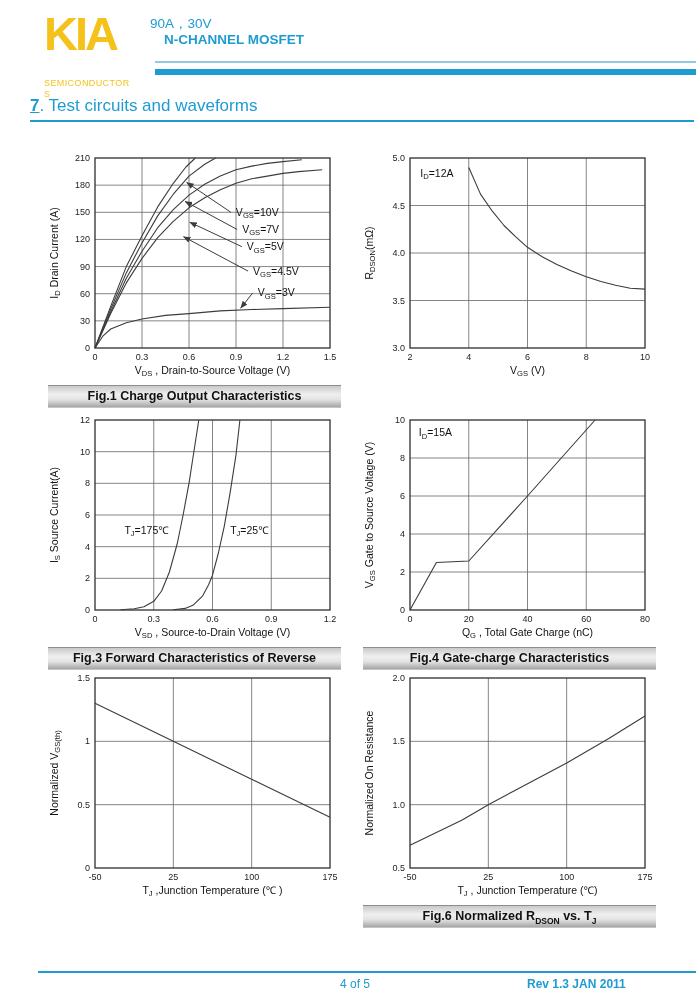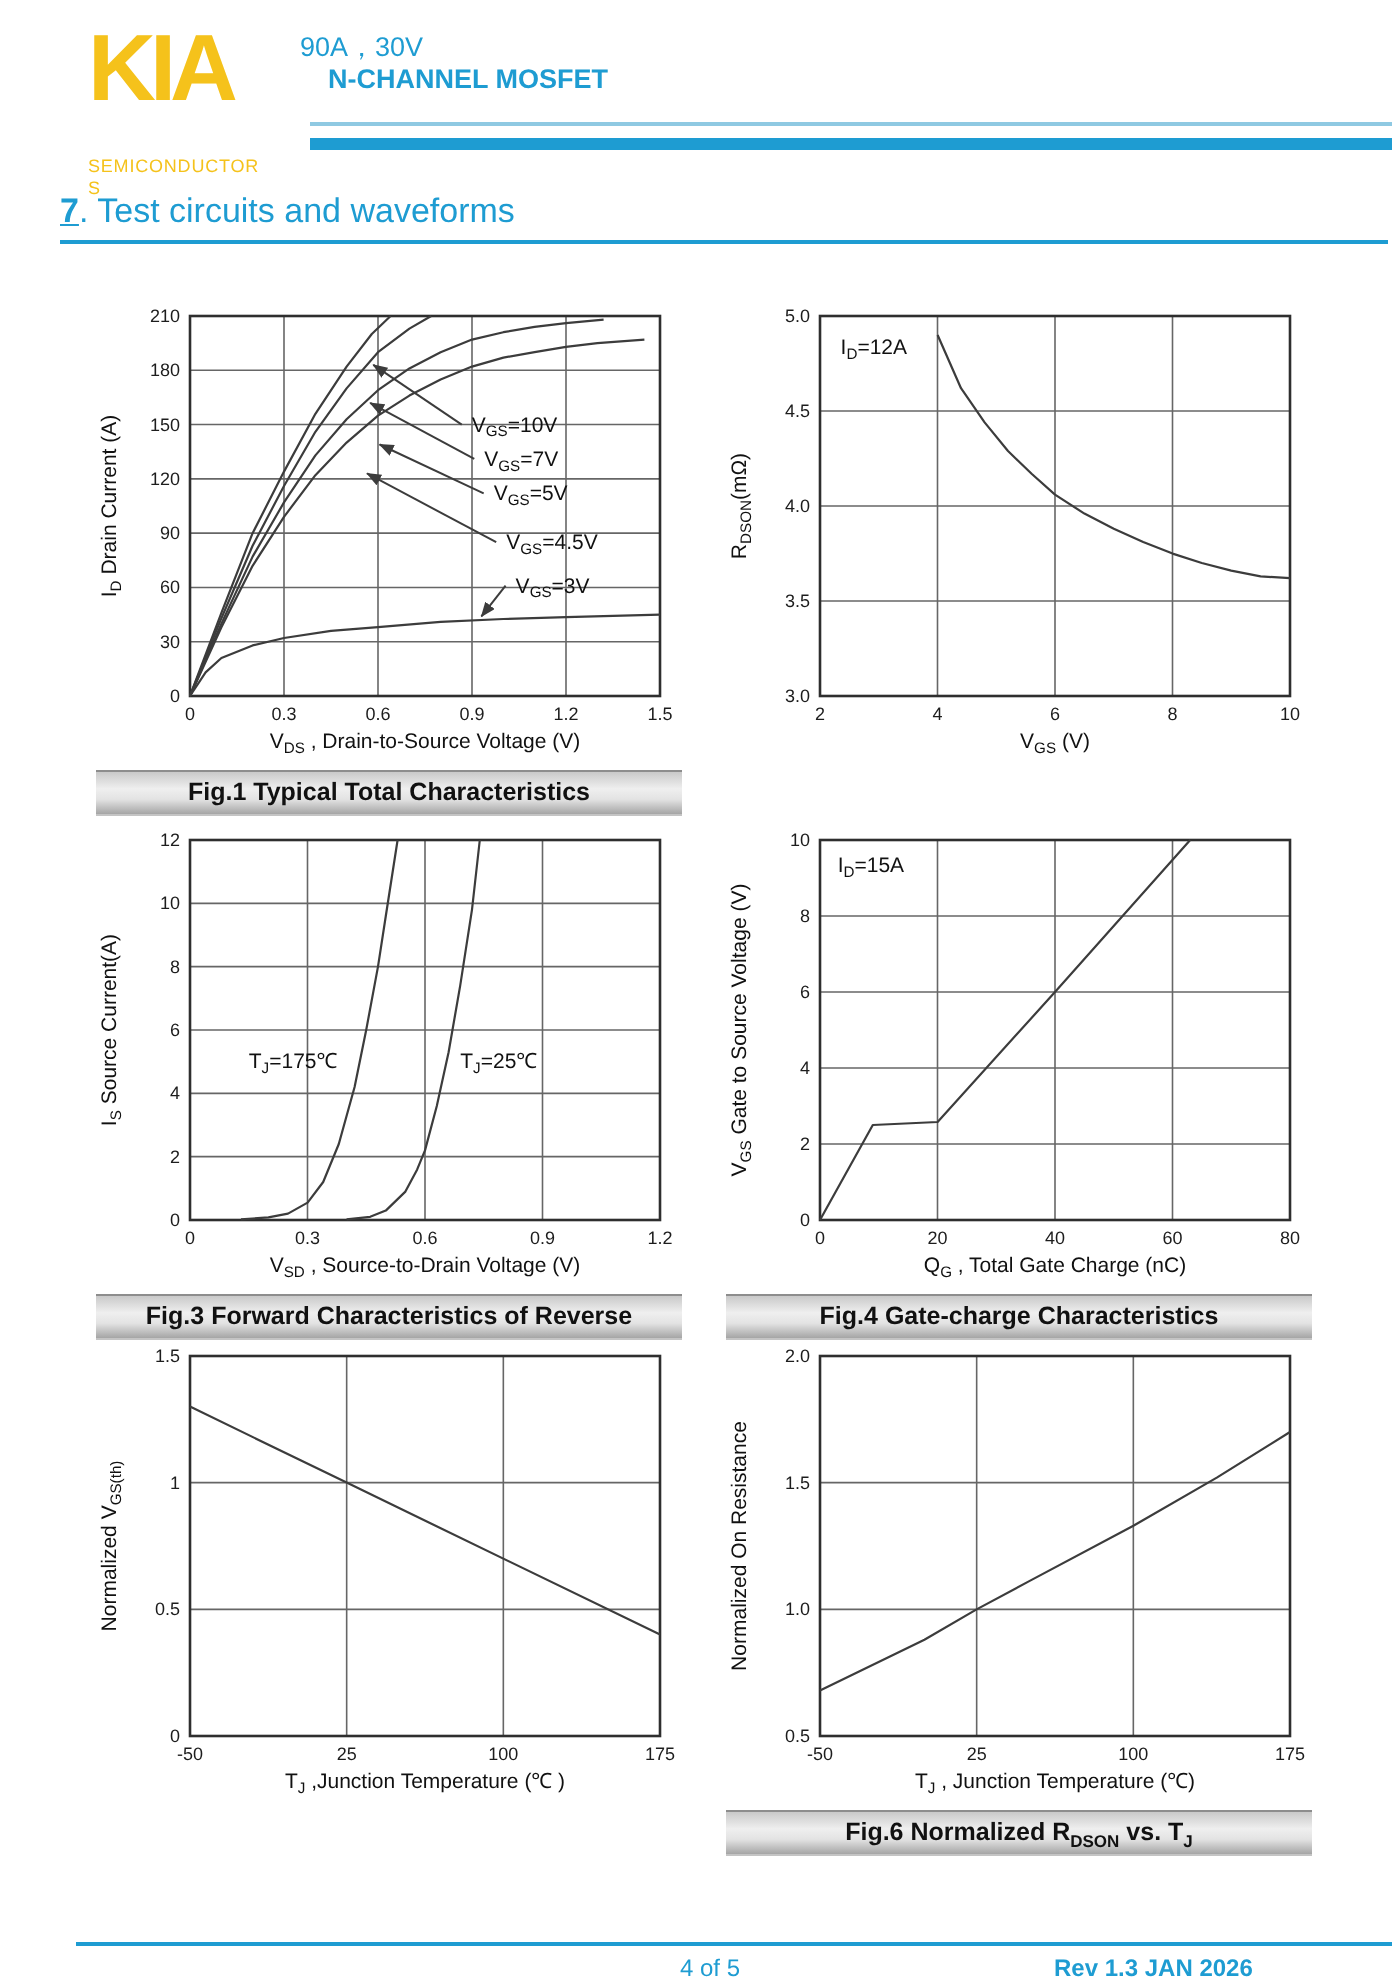--- a/index.html
+++ b/index.html
@@ -95,21 +95,21 @@
         <text x="190.86666666666667" y="69.78571428571428" font-size="10.5" fill="#111"><tspan dy="0">V</tspan><tspan font-size="7.6" dy="2.4">GS</tspan><tspan dy="-2.4">=10V</tspan></text>
         <line x1="192.13333333333335" y1="83.47619047619048" x2="140.08333333333331" y2="55.42857142857143" stroke="#3c3c3c" stroke-width="1" marker-end="url(#fig1-ah)"></line>
         <text x="197.13333333333335" y="86.97619047619048" font-size="10.5" fill="#111"><tspan dy="0">V</tspan><tspan font-size="7.6" dy="2.4">GS</tspan><tspan dy="-2.4">=7V</tspan></text>
         <line x1="196.83333333333331" y1="100.66666666666667" x2="144.78333333333333" y2="76.23809523809524" stroke="#3c3c3c" stroke-width="1" marker-end="url(#fig1-ah)"></line>
         <text x="201.83333333333331" y="104.16666666666667" font-size="10.5" fill="#111"><tspan dy="0">V</tspan><tspan font-size="7.6" dy="2.4">GS</tspan><tspan dy="-2.4">=5V</tspan></text>
         <line x1="203.1" y1="125.09523809523809" x2="138.51666666666665" y2="90.71428571428572" stroke="#3c3c3c" stroke-width="1" marker-end="url(#fig1-ah)"></line>
         <text x="208.1" y="128.59523809523807" font-size="10.5" fill="#111"><tspan dy="0">V</tspan><tspan font-size="7.6" dy="2.4">GS</tspan><tspan dy="-2.4">=4.5V</tspan></text>
         <line x1="207.8" y1="146.80952380952382" x2="195.7" y2="162.19047619047618" stroke="#3c3c3c" stroke-width="1" marker-end="url(#fig1-ah)"></line>
         <text x="212.8" y="150.30952380952382" font-size="10.5" fill="#111"><tspan dy="0">V</tspan><tspan font-size="7.6" dy="2.4">GS</tspan><tspan dy="-2.4">=3V</tspan></text>
       </svg>
-    <figcaption class="caption-bar">Fig.1 Typical Total Characteristics</figcaption>
+    <figcaption class="caption-bar">Fig.1 Charge Output Characteristics</figcaption>
   </figure>
 
   <figure class="fig col-right row-1">
     <svg class="chart" viewBox="0 0 300 237">
         <defs>
           <marker id="fig2-ah" markerWidth="8" markerHeight="6" refX="7" refY="3" orient="auto" markerUnits="userSpaceOnUse">
             <path d="M0,0 L7.5,3 L0,6 Z" fill="#3c3c3c"></path>
           </marker>
         </defs>
         <g stroke="#666666" stroke-width="0.8">
@@ -276,15 +276,15 @@
         </g>
         <text x="167.5" y="228" text-anchor="middle" font-size="10.5" fill="#111"><tspan dy="0">T</tspan><tspan font-size="7.6" dy="2.4">J</tspan><tspan dy="-2.4"> , Junction Temperature (℃)</tspan></text>
         <text text-anchor="middle" font-size="10.5" fill="#111" transform="translate(13 107) rotate(-90)"><tspan dy="0">Normalized On Resistance</tspan></text>
         <path d="M50.0,179.2 L102.2,153.9 L128.3,138.7 L154.4,124.7 L206.7,96.9 L248.4,72.8 L285.0,50.0" fill="none" stroke="#3c3c3c" stroke-width="1.1" stroke-linejoin="round"></path>
       </svg>
     <figcaption class="caption-bar">Fig.6 Normalized R<sub>DSON</sub> vs. T<sub>J</sub></figcaption>
   </figure>
 
   <div class="footer-rule"></div>
   <div class="page-num">4 of 5</div>
-  <div class="rev">Rev 1.3 JAN 2026</div>
+  <div class="rev">Rev 1.3 JAN 2011</div>
 
 </div>
 
 </body></html>

